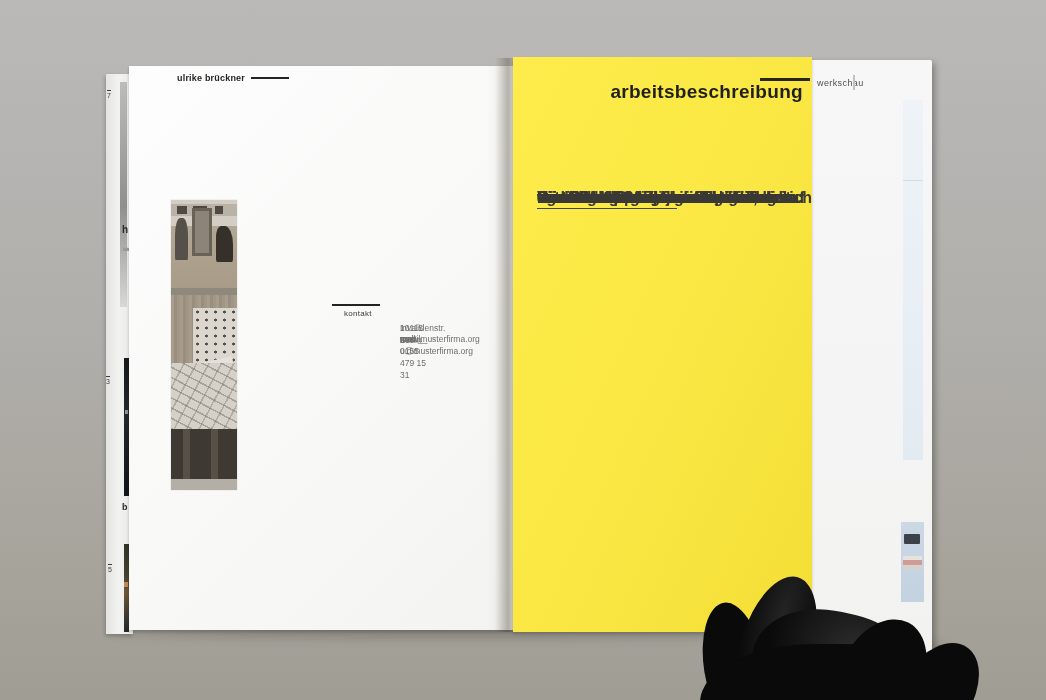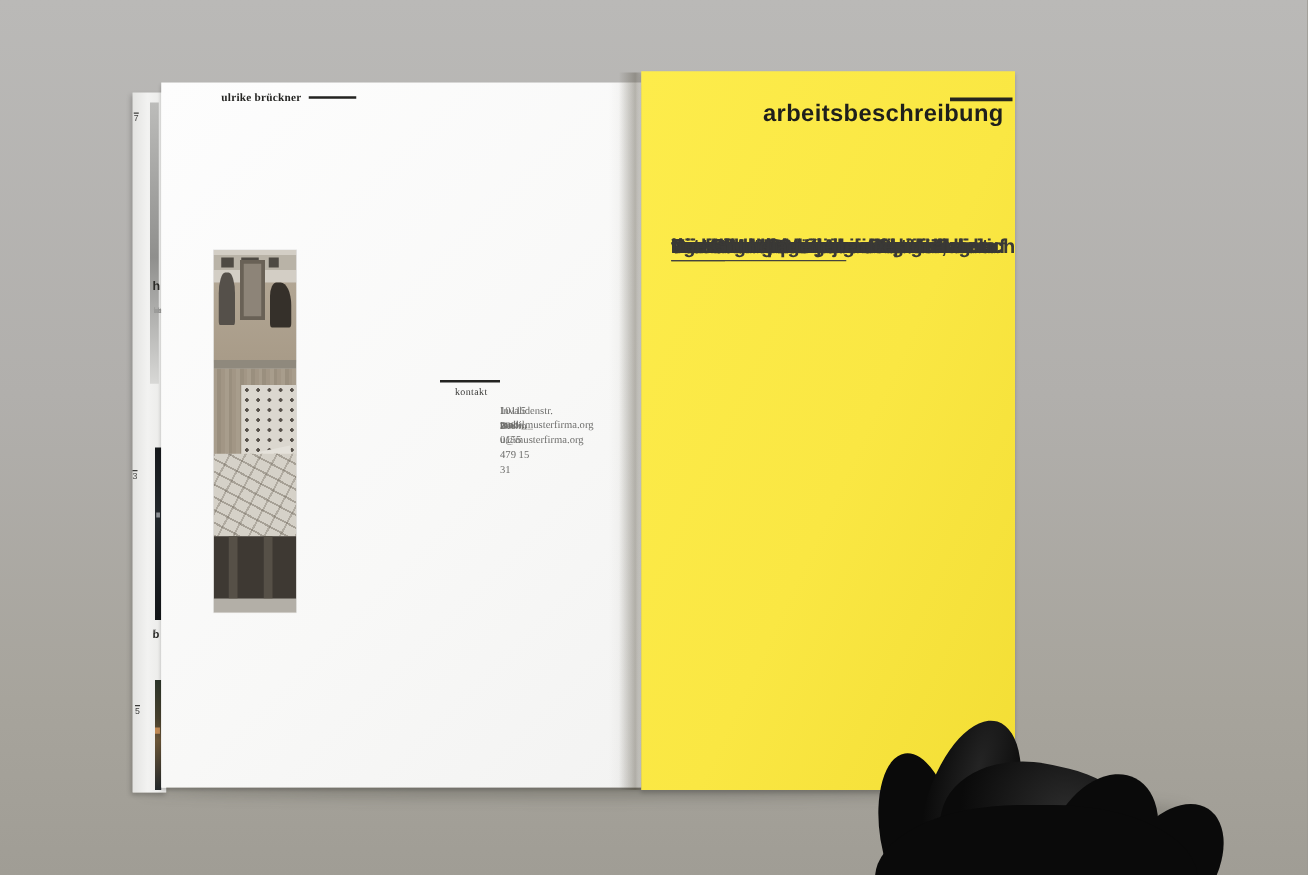--- a/index.html
+++ b/index.html
@@ -37,21 +37,21 @@
   .pe-tiny{left:17px;top:170px;font-size:6px;line-height:10px;color:#9c9c9a;}
   .pe-strip1{left:18px;top:284px;width:5px;height:138px;background:linear-gradient(180deg,#16191c 0%,#23282c 40%,#121518 100%);}
   .pe-strip1 i{position:absolute;left:1px;top:52px;width:3px;height:4px;background:#8e9296;}
   .pe-b{left:16px;top:428px;font-size:9px;font-weight:bold;color:#2b2b29;}
   .pe-b small{display:block;font-size:5px;font-weight:normal;color:#9c9c9a;}
   .pe-strip2{left:18px;top:470px;width:5px;height:88px;background:linear-gradient(180deg,#2c3529 0%,#47402e 35%,#6b5638 55%,#23282b 100%);}
   .pe-strip2 i{position:absolute;left:0px;top:38px;width:4px;height:5px;background:#c08a55;}
 
   
   .left-page{left:129px;top:66px;width:384px;height:564px;background:linear-gradient(135deg,#fdfdfd 0%,#f8f8f7 60%,#f3f3f2 100%);
-    box-shadow:0 2px 3px rgba(0,0,0,.22);font-family:Liberation Serif, serif;}
+    box-shadow:0 2px 3px rgba(0,0,0,.22);}
   .left-page::after{content:"";position:absolute;right:0;top:0;width:26px;height:100%;
     background:linear-gradient(to right,rgba(0,0,0,0),rgba(60,55,40,.10));}
   .lp-header{left:48px;top:7px;display:flex;align-items:center;gap:6px;}
   .lp-header .txt{position:static;font-size:9px;font-weight:bold;letter-spacing:.2px;color:#252523;}
   .lp-header .rule{position:static;width:38px;height:2px;background:#232321;}
 
   
   .photo{left:42px;top:134px;width:66px;height:290px;background:#ccc8c0;overflow:hidden;box-shadow:0 0 0 .5px rgba(0,0,0,.08);}
   .photo *{position:absolute;}
   .ph-wall{left:0;top:0;width:100%;height:26px;background:#d3cec5;}
@@ -70,21 +70,21 @@
   .ph-plaid::before{content:"";position:absolute;inset:0;
     background:repeating-linear-gradient(28deg,rgba(110,102,90,.45) 0 1.5px,transparent 1.5px 9px);}
   .ph-plaid::after{content:"";position:absolute;inset:0;
     background:repeating-linear-gradient(118deg,rgba(110,102,90,.35) 0 1.5px,transparent 1.5px 11px);}
   .ph-paper{left:26px;top:160px;width:38px;height:26px;background:#e4e1da;transform:rotate(-12deg);}
   .ph-dark{left:0;top:229px;width:100%;height:50px;background:#3e3933;}
   .ph-dark i{position:absolute;top:0;width:7px;height:100%;background:#565047;}
   .ph-floor{left:0;top:279px;width:100%;height:11px;background:#b3afa7;}
 
   
-  .kontakt{left:223px;top:238px;}
+  .kontakt{left:203px;top:238px;}
   .kontakt .rule{position:static;display:block;width:48px;height:2px;background:#232321;}
   .kontakt .lbl{position:static;display:block;margin:3px 0 0 12px;font-size:8px;letter-spacing:.3px;color:#3a3a38;}
   .contact{left:271px;top:256px;font-size:8.5px;line-height:12px;color:#6e6e6c;}
   .contact .grp2{margin-top:11px;}
 
   
   .gutter{left:495px;top:58px;width:24px;height:574px;
     background:linear-gradient(90deg,rgba(0,0,0,0) 0%,rgba(55,48,30,.30) 55%,rgba(55,48,30,.10) 75%,rgba(0,0,0,0) 100%);}
 
   
@@ -110,20 +110,30 @@
   .h-base{left:12px;top:76px;width:258px;height:90px;border-radius:45% 45% 0 0/65% 65% 0 0 !important;}
 </style>
 </head>
 <body>
 
 <div class="scene">
 
   <div class="cast-shadow"></div>
   <div class="cast-shadow2"></div>
 
+  <div class="under-page">
+    <span class="werkschau">werkschau</span>
+    <span class="tab-tick"></span>
+    <div class="under-photo-top"></div>
+    <div class="under-photo-line"></div>
+    <div class="under-photo-bottom">
+      <i class="upb-dark"></i>
+      <i class="upb-red"></i>
+    </div>
+  </div>
 
   <div class="prev-edge">
     <span class="pe-num pe-num-top">7</span>
     <div class="pe-grad"></div>
     <span class="pe-h">h</span>
     <div class="pe-tiny">
         <div>w</div>
         <div>Ut</div>
         <div>ni</div>
         <div>zu</div>

